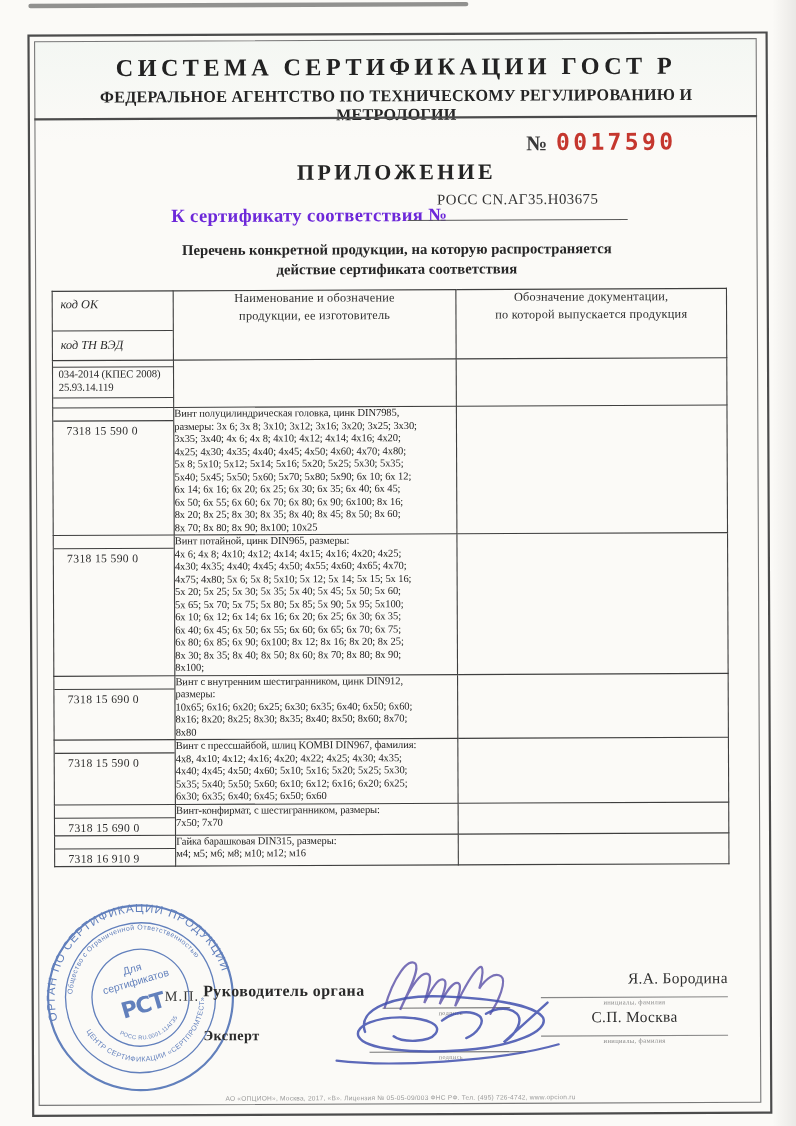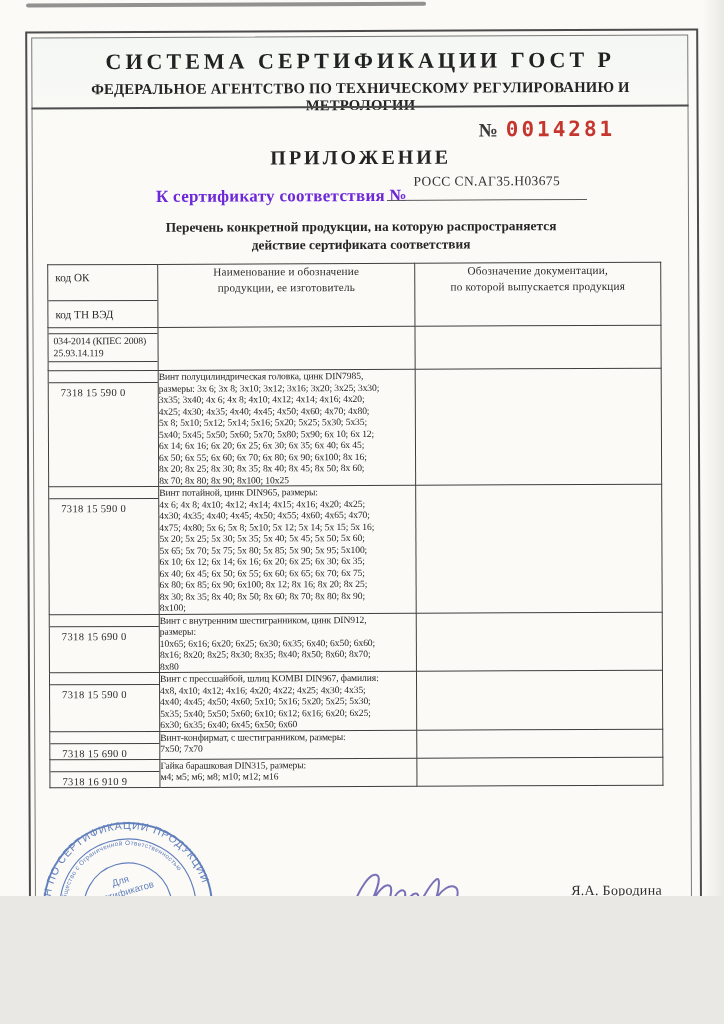--- a/index.html
+++ b/index.html
@@ -1,47 +1,47 @@
 <!DOCTYPE html>
 <html><head>
 <meta charset="utf-8">
 <style>
   html,body { margin:0; padding:0; background:#e9e8e4; }
   .page {
-    position:relative; width:724px; height:896px; margin:0 auto;
+    position:relative; width:724px; height:1024px; margin:0 auto;
     background:#fbfaf7; overflow:hidden;
     font-family:"Liberation Serif", serif; color:#2b2b2b;
   }
   .page::after{ content:""; position:absolute; top:0; right:0; width:22px; height:100%;
     background:linear-gradient(to right, rgba(0,0,0,0), rgba(0,0,0,0.07)); pointer-events:none;}
   .scan { position:absolute; inset:0; transform:rotate(-0.25deg); transform-origin:50% 50%; }
   .scan-artifact{ position:absolute; left:28px; top:2px; width:400px; height:4px; background:#3a3a3a; opacity:.55; border-radius:2px;}
   .frame-outer { position:absolute; left:27px; top:30px; width:669px; height:980px; border:2px solid #4c4c4c; }
   .frame-inner { position:absolute; left:33px; top:36px; width:655px; height:966px; border:1px solid #787878; background:linear-gradient(#f4f7f3, #fbfaf7 90px); }
   .hdr-title { position:absolute; left:40px; top:48px; width:644px; text-align:center;
     font-size:22px; font-weight:bold; letter-spacing:4px; color:#222; }
   .hdr-sub { position:absolute; left:38px; top:80px; width:648px; text-align:center;
     font-size:15px; font-weight:bold; letter-spacing:.2px; color:#242424; transform:scaleX(.98); }
   .hdr-rule { position:absolute; left:33px; top:106px; width:657px; height:2px; background:#4c4c4c; }
   .form-no { position:absolute; left:480px; top:118px; width:200px; display:flex; align-items:baseline; gap:8px;}
   .form-no .nolbl { font-size:19px; font-weight:bold; color:#3a3a3a; }
   .form-no .nodigits { font-family:"DejaVu Sans Mono", monospace; font-size:21px; letter-spacing:3px; color:#c5372e; font-weight:bold;}
   .appendix { position:absolute; left:40px; top:146px; width:644px; text-align:center;
     font-size:20px; font-weight:bold; letter-spacing:3px; color:#242424;}
   .certline-label { position:absolute; left:157px; top:186px; font-size:17px; font-weight:bold; color:#6d28d9; letter-spacing:.3px;}
-  .certline-num { position:absolute; left:388px; top:174px; width:200px; height:26px; text-align:center;
+  .certline-num { position:absolute; left:372px; top:174px; width:200px; height:26px; text-align:center;
     font-size:13.5px; color:#333; border-bottom:1.5px solid #5a5a5a; letter-spacing:.4px;}
   .scope { position:absolute; left:60px; top:218px; width:604px; text-align:center;
     font-size:13.4px; font-weight:bold; color:#262626; line-height:1.35; white-space:pre-line;}
   
   table.products { position:absolute; left:48px; top:263px; width:613px;
     border-collapse:collapse; table-layout:fixed; }
   table.products td { border:1px solid #3f3f3f; vertical-align:top; padding:0; }
   td.hdr { font-size:11.2px; text-align:center; vertical-align:middle; color:#2d2d2d; white-space:pre-line; height:62px; line-height:1.4; letter-spacing:.2px;}
-  td.hdr1 { padding:0; vertical-align:top; text-align:left;}
+  td.hdr1 { padding:0; vertical-align:top; text-align:left;font-style:italic;}
   .h1top { height:29px; border-bottom:1px solid #3f3f3f; padding:6px 0 0 7px; font-size:11.2px;}
   .h1bot { padding:7px 0 0 7px; font-size:11.2px;}
   td.okcell { height:42px; }
   .okbox { margin-top:5px; border-top:1px solid #3f3f3f; border-bottom:1px solid #3f3f3f;
     font-size:9.8px; padding:1px 3px 2px 5px; line-height:1.25; white-space:pre-line; letter-spacing:-.1px;}
   td.codecell { }
   .strip { height:11px; border-bottom:1px solid #3f3f3f; }
   .codeval { padding:4px 0 0 12px; font-size:10.6px; color:#2e2e2e; letter-spacing:.3px;}
   td.desc { font-size:9.6px; line-height:1.2; letter-spacing:-.1px; padding:2px 5px 3px 6px;
     white-space:pre-line; color:#252525;}
@@ -74,21 +74,21 @@
     <div class="scan-artifact"></div>
     <div class="frame-outer"></div>
     <div class="frame-inner"></div>
 
     <div class="hdr-title">СИСТЕМА СЕРТИФИКАЦИИ ГОСТ Р</div>
     <div class="hdr-sub">ФЕДЕРАЛЬНОЕ АГЕНТСТВО ПО ТЕХНИЧЕСКОМУ РЕГУЛИРОВАНИЮ И МЕТРОЛОГИИ</div>
     <div class="hdr-rule"></div>
 
     <div class="form-no">
       <span class="nolbl">№</span>
-      <span class="nodigits">0014281</span>
+      <span class="nodigits">0017590</span>
     </div>
 
     <div class="appendix">ПРИЛОЖЕНИЕ</div>
     <div class="certline-label">К сертификату соответствия №</div>
     <div class="certline-num">РОСС CN.АГ35.Н03675</div>
     <div class="scope">Перечень конкретной продукции,  на которую распространяется
 действие сертификата соответствия</div>
 
     <table class="products">
       <colgroup>

